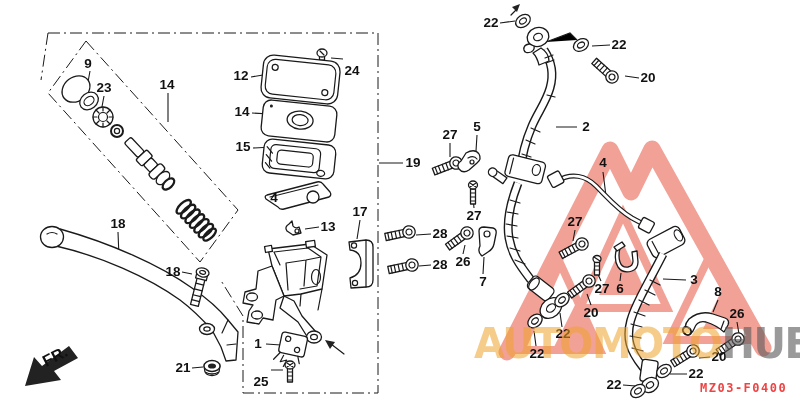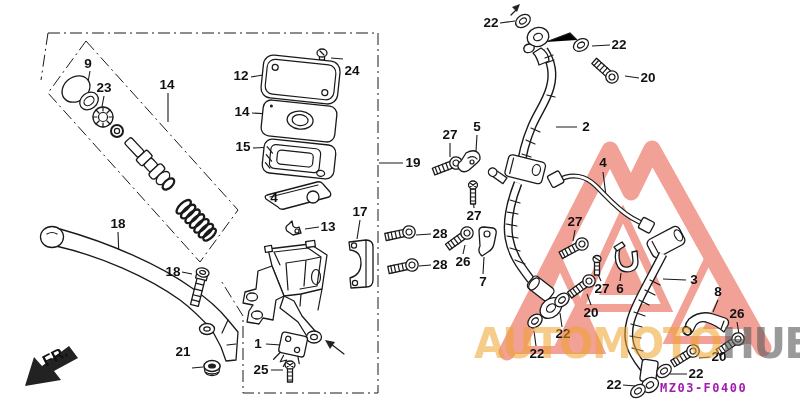--- a/index.html
+++ b/index.html
@@ -18,21 +18,21 @@
   .wmS{fill:none;stroke:var(--wm,#f2a197);}
   
   #callout-layer{position:absolute;left:0;top:0;width:800px;height:406px;z-index:3;pointer-events:none;}
   .callout{position:absolute;transform:translate(-50%,-50%);font-weight:bold;font-size:13.5px;
            color:#111;line-height:1;pointer-events:auto;cursor:pointer;}
   
   #wordmark{position:absolute;left:474px;top:322px;z-index:4;white-space:nowrap;
             font-family:"DejaVu Sans",sans-serif;font-weight:bold;font-size:43px;line-height:43px;
             letter-spacing:-1.5px;transform:scaleX(0.93);transform-origin:left top;pointer-events:none;}
   
-  #diagram-code{position:absolute;left:660px;top:381px;z-index:3;color:#a21caf;
+  #diagram-code{position:absolute;left:700px;top:381px;z-index:3;color:#ef4444;
                 font-family:"DejaVu Sans Mono",monospace;font-weight:bold;font-size:12px;letter-spacing:1.5px;}
 </style>
 </head>
 <body>
 
 <div id="stage" style="--wm: #f2a197;">
 
 <svg id="art" width="800" height="406" viewBox="0 0 800 406">
   <defs>
     <g id="boltR">
@@ -326,23 +326,23 @@
       <div class="callout" style="left: 241px; top: 76px;">12</div>
       <div class="callout" style="left: 352px; top: 71px;">24</div>
       <div class="callout" style="left: 242px; top: 112px; text-align: center;">14</div>
       <div class="callout" style="left: 243px; top: 147px;">15</div>
       <div class="callout" style="left: 274px; top: 198px;">4</div>
       <div class="callout" style="left: 413px; top: 163px;">19</div>
       <div class="callout" style="left: 360px; top: 212px;">17</div>
       <div class="callout" style="left: 328px; top: 227px;">13</div>
       <div class="callout" style="left: 118px; top: 224px;">18</div>
       <div class="callout" style="left: 173px; top: 272px;">18</div>
-      <div class="callout" style="left: 183px; top: 352px; text-align: right;">21</div>
+      <div class="callout" style="left: 183px; top: 368px; text-align: right;">21</div>
       <div class="callout" style="left: 258px; top: 344px;">1</div>
-      <div class="callout" style="left: 261px; top: 370px; text-align: center;">25</div>
+      <div class="callout" style="left: 261px; top: 382px; text-align: center;">25</div>
       <div class="callout" style="left: 491px; top: 23px;">22</div>
       <div class="callout" style="left: 619px; top: 45px;">22</div>
       <div class="callout" style="left: 648px; top: 78px;">20</div>
       <div class="callout" style="left: 586px; top: 127px;">2</div>
       <div class="callout" style="left: 450px; top: 135px;">27</div>
       <div class="callout" style="left: 477px; top: 127px;">5</div>
       <div class="callout" style="left: 603px; top: 163px;">4</div>
       <div class="callout" style="left: 474px; top: 216px;">27</div>
       <div class="callout" style="left: 440px; top: 234px;">28</div>
       <div class="callout" style="left: 440px; top: 265px;">28</div>

